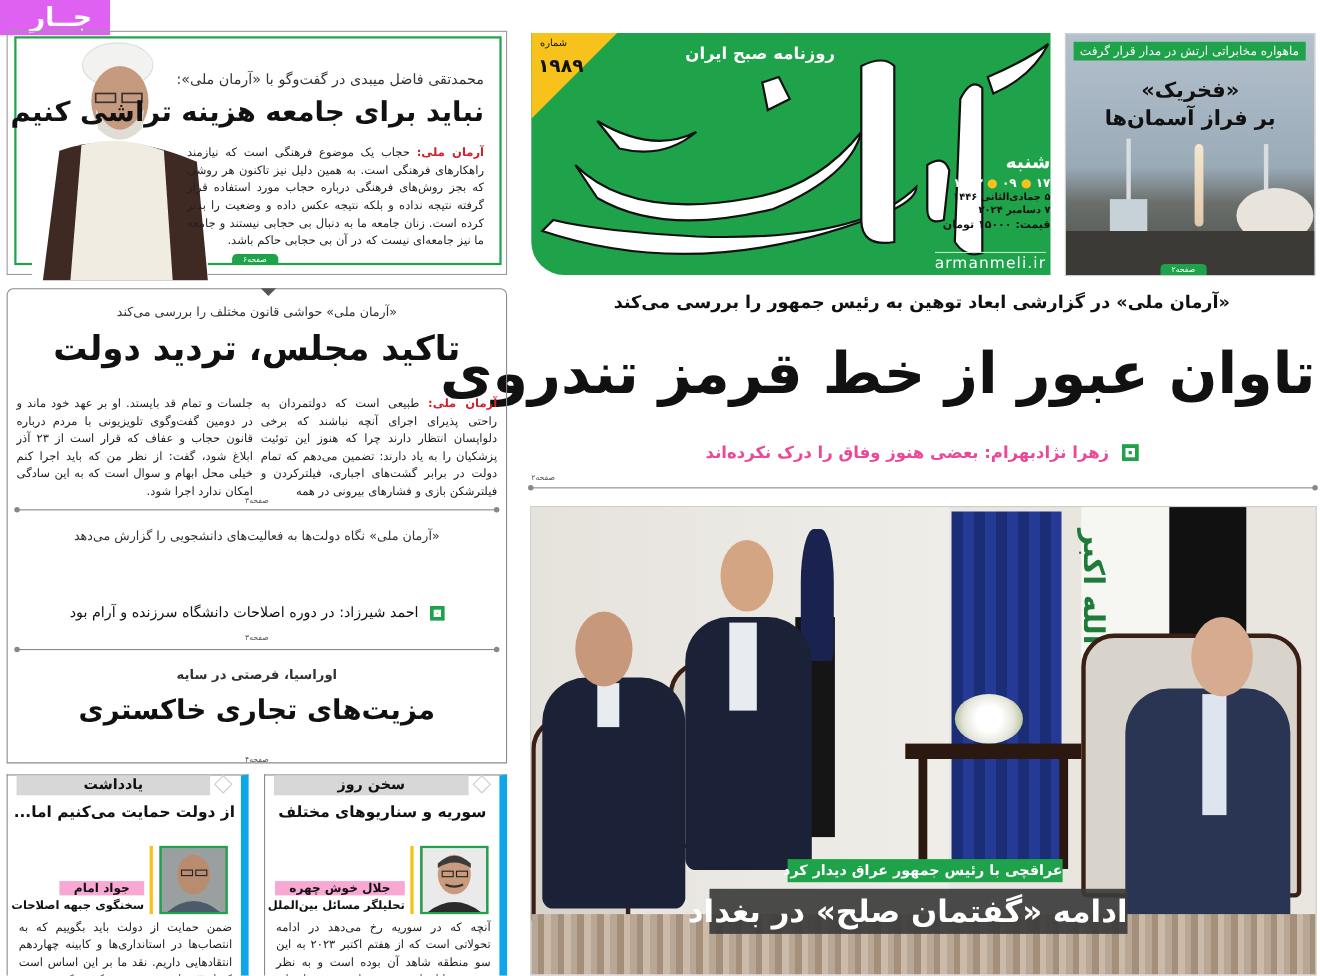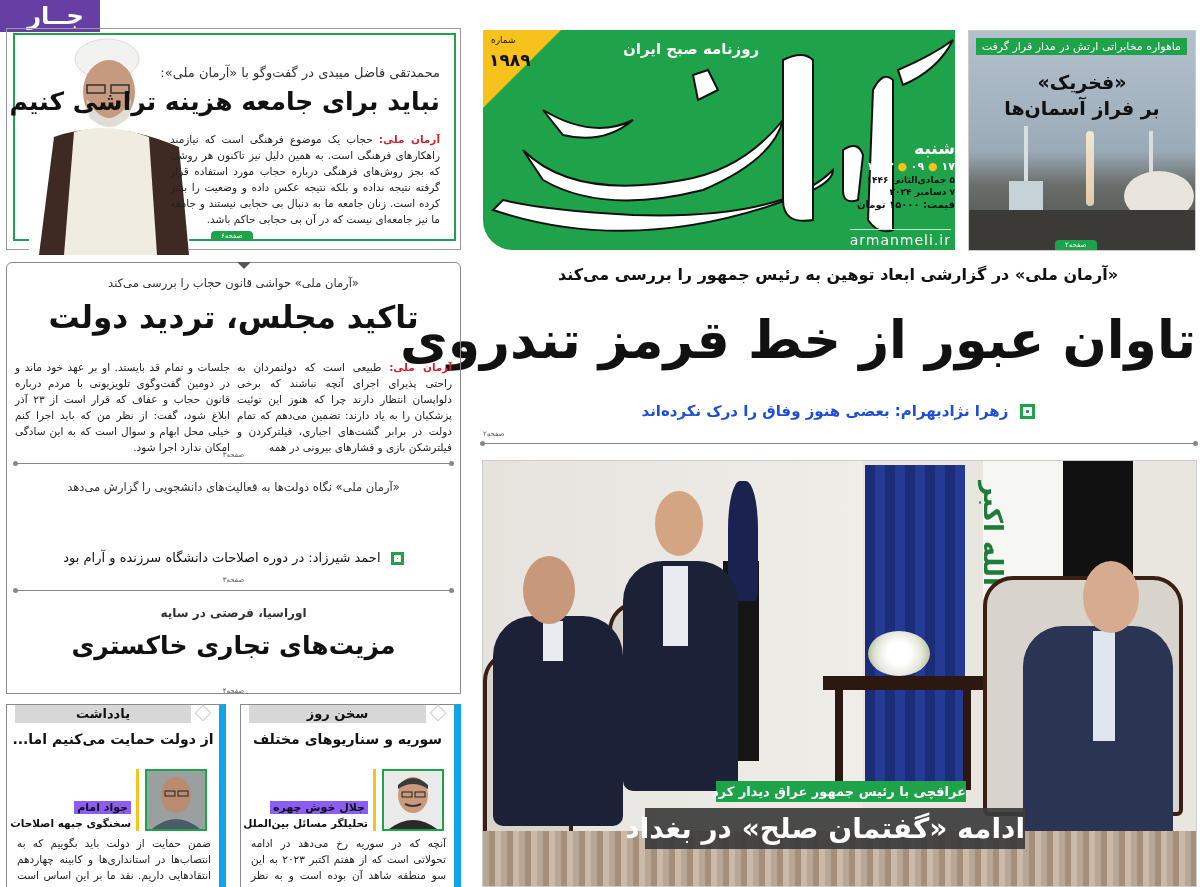--- a/index.html
+++ b/index.html
@@ -2,21 +2,21 @@
 <html><head>
 <meta charset="utf-8">
 <style>
   * { box-sizing: border-box; margin: 0; padding: 0; }
   html, body { width: 1200px; height: 887px; overflow: hidden; background: #ffffff; }
   body { font-family: "DejaVu Sans", sans-serif; color: #1a1a1a; position: relative; direction: rtl; }
 
   .abs { position: absolute; }
 
   
-  .watermark { left: 0; top: 0; width: 100px; height: 32px; background: #4c1d95; opacity: .85; color: #fff; font-weight: bold; font-size: 24px; display: flex; align-items: center; justify-content: center; direction: rtl; padding-left: 11px; }
+  .watermark { left: 0; top: 0; width: 100px; height: 32px; background: #d946ef; opacity: .85; color: #fff; font-weight: bold; font-size: 24px; display: flex; align-items: center; justify-content: center; direction: rtl; padding-left: 11px; }
 
   
   .interview { left: 6px; top: 28px; width: 455px; height: 222px; border: 1px solid #9a9a9a; }
   .interview-inner { position: absolute; left: 6px; top: 4px; right: 4px; bottom: 8px; border: 2px solid #1ea24a; }
   .interview .photo { position: absolute; left: 14px; top: 2px; width: 160px; height: 218px; }
   .interview .kicker { position: absolute; right: 14px; top: 30px; font-size: 13px; color: #333; white-space: nowrap; }
   .interview .headline { position: absolute; right: 14px; top: 52px; font-size: 25px; font-weight: bold; white-space: nowrap; color: #111; }
   .interview .body { position: absolute; right: 14px; top: 96px; width: 270px; font-size: 10.5px; line-height: 16px; color: #222; text-align: justify; }
   .lead-tag { color: #d0212f; font-weight: bold; }
   .page-tag { position: absolute; background: #1ea24a; color: #fff; font-size: 7px; padding: 1px 10px; border-radius: 4px 4px 0 0; }
@@ -43,21 +43,21 @@
   .sat-head2 { position: absolute; right: 0; left: 0; top: 66px; text-align: center; font-size: 19px; font-weight: bold; color: #111; }
   .rocket-trail { position: absolute; left: 117px; top: 100px; width: 8px; height: 75px; background: linear-gradient(#f5e6d0, #e3c9a9); border-radius: 4px; }
   .tower { position: absolute; width: 4px; background: #d8dde0; }
   .smoke { position: absolute; left: 155px; top: 140px; width: 70px; height: 50px; background: #e8e4dc; border-radius: 50%; }
   .pad { position: absolute; left: 40px; top: 150px; width: 34px; height: 40px; background: #c7d1d8; }
   .treeline { position: absolute; left: 0; right: 0; bottom: 0; height: 40px; background: #3c3a36; }
 
   
   .main-kicker { left: 480px; width: 716px; top: 265px; text-align: center; font-size: 16px; font-weight: bold; color: #111; white-space: nowrap; }
   .main-head { left: 480px; width: 716px; top: 310px; text-align: center; font-size: 52px; font-weight: bold; color: #111; white-space: nowrap; letter-spacing: -1px; }
-  .main-sub { left: 480px; width: 716px; top: 402px; text-align: center; font-size: 15px; font-weight: bold; color: #1d4ed8; white-space: nowrap; }
+  .main-sub { left: 480px; width: 716px; top: 402px; text-align: center; font-size: 15px; font-weight: bold; color: #ec4899; white-space: nowrap; }
   .green-sq { display: inline-block; width: 15px; height: 15px; background: #1ea24a; border: 3px solid #1ea24a; box-shadow: inset 0 0 0 3px #fff; vertical-align: middle; margin-left: 6px; }
   .rule { position: absolute; height: 1px; background: #888; }
   .rule::before, .rule::after { content: ""; position: absolute; top: -2px; width: 5px; height: 5px; border-radius: 50%; background: #888; }
   .rule::before { left: -2px; } .rule::after { right: -2px; }
   .tiny { font-size: 7px; color: #555; }
 
   
   .photo-main { left: 482px; top: 460px; width: 715px; height: 427px; overflow: hidden; background: #e9e6df; border: 1px solid #ccc; }
   .ph-wall { position: absolute; left: 0; top: 0; width: 380px; height: 427px; background: linear-gradient(90deg, #e6e3dd, #efede8); }
   .ph-curtain { position: absolute; left: 382px; top: 4px; width: 100px; height: 330px; background: repeating-linear-gradient(90deg, #1c2d78 0 10px, #243a94 10px 20px); }
@@ -87,21 +87,21 @@
   .sec-sub { position: absolute; left: 0; right: 0; text-align: center; font-size: 13px; color: #111; white-space: nowrap; }
   .center-tag { position: absolute; left: 0; right: 0; text-align: center; }
 
   
   .opinion { top: 704px; height: 183px; border-left: 1px solid #8a8a8a; border-right: 7px solid #0ea5e9; border-top: 1px solid #8a8a8a; }
   .op-label { position: absolute; top: 0; left: 8px; right: 28px; height: 18px; background: #d7d7d7; text-align: center; font-size: 13px; font-weight: bold; color: #111; line-height: 18px; }
   .op-diamond { position: absolute; right: 10px; top: 2px; width: 12px; height: 12px; background: #fff; border: 1px solid #ccc; transform: rotate(45deg); }
   .op-title { position: absolute; left: 0; right: 0; top: 26px; text-align: center; font-size: 14px; font-weight: bold; color: #111; white-space: nowrap; }
   .op-photo { position: absolute; width: 62px; height: 62px; border: 2px solid #1ea24a; overflow: hidden; background: #8c8f8f; }
   .op-vrule { position: absolute; width: 3px; height: 62px; background: #f6c21b; }
-  .op-name { position: absolute; background: #8b5cf6; font-size: 11px; font-weight: bold; padding: 0 3px; color: #111; white-space: nowrap; }
+  .op-name { position: absolute; background: #f9a8d4; font-size: 11px; font-weight: bold; padding: 0 13px; color: #111; white-space: nowrap; }
   .op-role { position: absolute; font-size: 10.5px; font-weight: bold; color: #111; white-space: nowrap; }
   .op-text { position: absolute; left: 10px; right: 8px; top: 130px; font-size: 10.5px; line-height: 16px; color: #222; text-align: justify; }
 </style>
 </head>
 <body>
 
 <div class="abs watermark">جــار</div>
 
 <div class="abs interview">
   <div class="interview-inner">
@@ -213,21 +213,21 @@
 
   <div class="carpet"></div>
 
   <div class="ph-kicker">عراقچی با رئیس جمهور عراق دیدار کرد</div>
   <div class="ph-head">ادامه «گفتمان صلح» در بغداد</div>
 </div>
 
 <div class="abs leftcol">
   <div class="notch"></div>
 
-  <div class="sec-kicker" style="top:13px;">«آرمان ملی» حواشی قانون حجاب را بررسی می‌کند</div>
+  <div class="sec-kicker" style="top:13px;">«آرمان ملی» حواشی قانون مختلف را بررسی می‌کند</div>
   <div class="sec-head" style="top:36px; font-size:31px;">تاکید مجلس، تردید دولت</div>
   <div class="col-text" style="right:8px; top:96px; width:215px;">
     <span class="lead-tag">آرمان ملی:</span>
     <span>طبیعی است که دولتمردان به راحتی پذیرای اجرای آنچه نباشند که برخی دلواپسان انتظار دارند چرا که هنوز این توئیت پزشکیان را به یاد دارند: تضمین می‌دهم که تمام دولت در برابر گشت‌های اجباری، فیلترکردن و فیلترشکن بازی و فشارهای بیرونی در همه</span>
   </div>
   <div class="col-text" style="left:8px; top:96px; width:215px;">جلسات و تمام قد بایستد. او بر عهد خود ماند و در دومین گفت‌وگوی تلویزیونی با مردم درباره قانون حجاب و عفاف که قرار است از ۲۳ آذر ابلاغ شود، گفت: از نظر من که باید اجرا کنم خیلی محل ابهام و سوال است که به این سادگی امکان ندارد اجرا شود.</div>
   <div class="center-tag tiny" style="top:188px;">صفحه۳</div>
   <div class="rule" style="left:8px; top:200px; width:437px;"></div>
 
   <div class="sec-kicker" style="top:217px;">«آرمان ملی» نگاه دولت‌ها به فعالیت‌های دانشجویی را گزارش می‌دهد</div>

